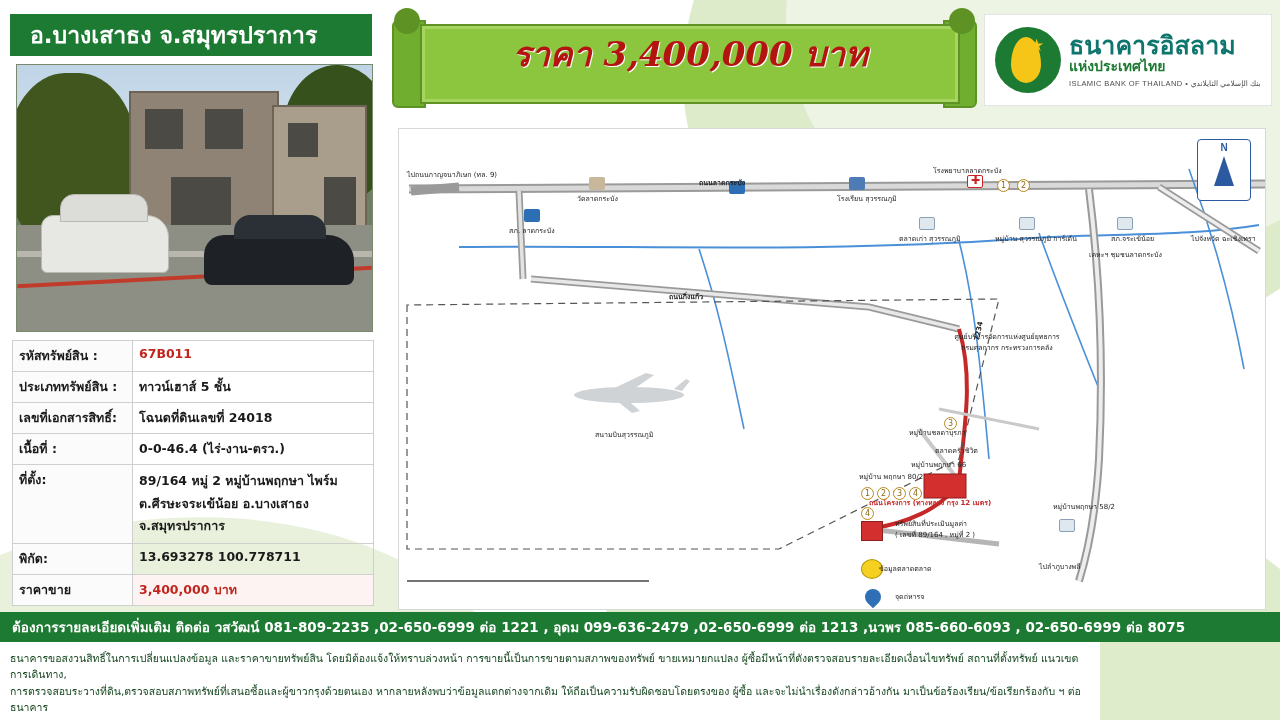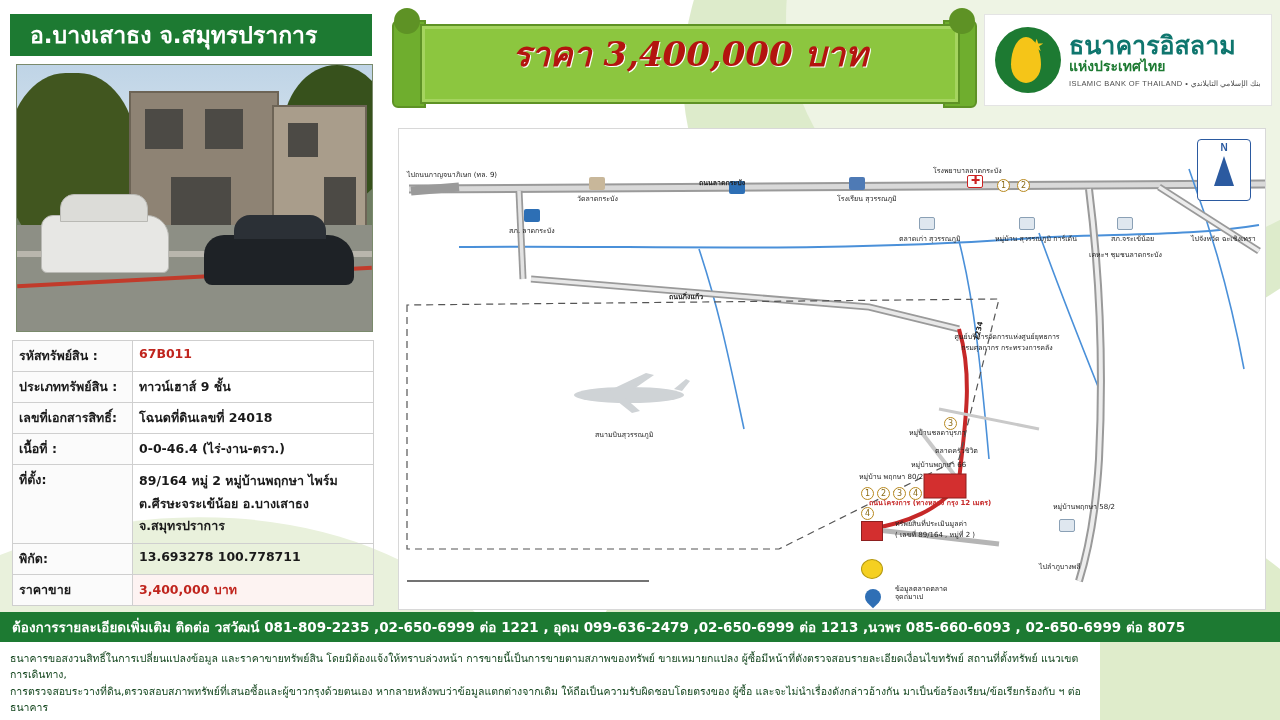--- a/index.html
+++ b/index.html
@@ -247,21 +247,21 @@
   </div>
 
   <table class="details">
     <tbody>
       <tr>
         <td class="k">รหัสทรัพย์สิน  :</td>
         <td class="v red">67B011</td>
       </tr>
       <tr>
         <td class="k">ประเภททรัพย์สิน  :</td>
-        <td class="v">ทาวน์เฮาส์ 9 ชั้น</td>
+        <td class="v">ทาวน์เฮาส์ 5 ชั้น</td>
       </tr>
       <tr>
         <td class="k">เลขที่เอกสารสิทธิ์:</td>
         <td class="v">โฉนดที่ดินเลขที่ 24018</td>
       </tr>
       <tr>
         <td class="k">เนื้อที่  :</td>
         <td class="v">0-0-46.4  (ไร่-งาน-ตรว.)</td>
       </tr>
       <tr>
@@ -387,23 +387,23 @@
 
     <div class="map-label" style="left:300px;top:48px;font-weight:bold;">ถนนลาดกระบัง</div>
     <div class="map-label" style="left:270px;top:162px;font-weight:bold;">ถนนกิ่งแก้ว</div>
     <div class="map-label" style="left:570px;top:198px;font-weight:bold;transform:rotate(-78deg);">7234</div>
     <div class="map-label" style="left:470px;top:368px;font-weight:bold;color:#c62828;">ถนนโครงการ (ทางหลวง กรุง 12 เมตร)</div>
 
     <div class="legend-sq" style="left:462px;top:392px;"></div>
     <div class="map-label" style="left:496px;top:390px;white-space:pre-line;line-height:1.5;">ทรัพย์สินที่ประเมินมูลค่า
 ( เลขที่  89/164 , หมู่ที่  2 )</div>
     <div class="legend-circ" style="left:462px;top:430px;"></div>
-    <div class="map-label" style="left:496px;top:434px;margin-top:20px;">ข้อมูลตลาดตลาด</div>
+    <div class="map-label" style="left:480px;top:434px;">ข้อมูลตลาดตลาด</div>
     <div class="legend-drop" style="left:466px;top:460px;"></div>
-    <div class="map-label" style="left:496px;top:462px;">จุดถ่มาเป</div>
+    <div class="map-label" style="left:496px;top:462px;">จุดถ่หารจ</div>
 
     <div class="num-badge" style="left:462px;top:358px;">1</div>
     <div class="num-badge" style="left:478px;top:358px;">2</div>
     <div class="num-badge" style="left:494px;top:358px;">3</div>
     <div class="num-badge" style="left:510px;top:358px;">4</div>
   </div>
 
   <div class="contact-bar">ต้องการรายละเอียดเพิ่มเติม ติดต่อ วสวัฒน์ 081-809-2235 ,02-650-6999 ต่อ 1221  , อุดม 099-636-2479 ,02-650-6999 ต่อ 1213 ,นวพร 085-660-6093 , 02-650-6999 ต่อ 8075</div>
 
   <div class="disclaimer">

